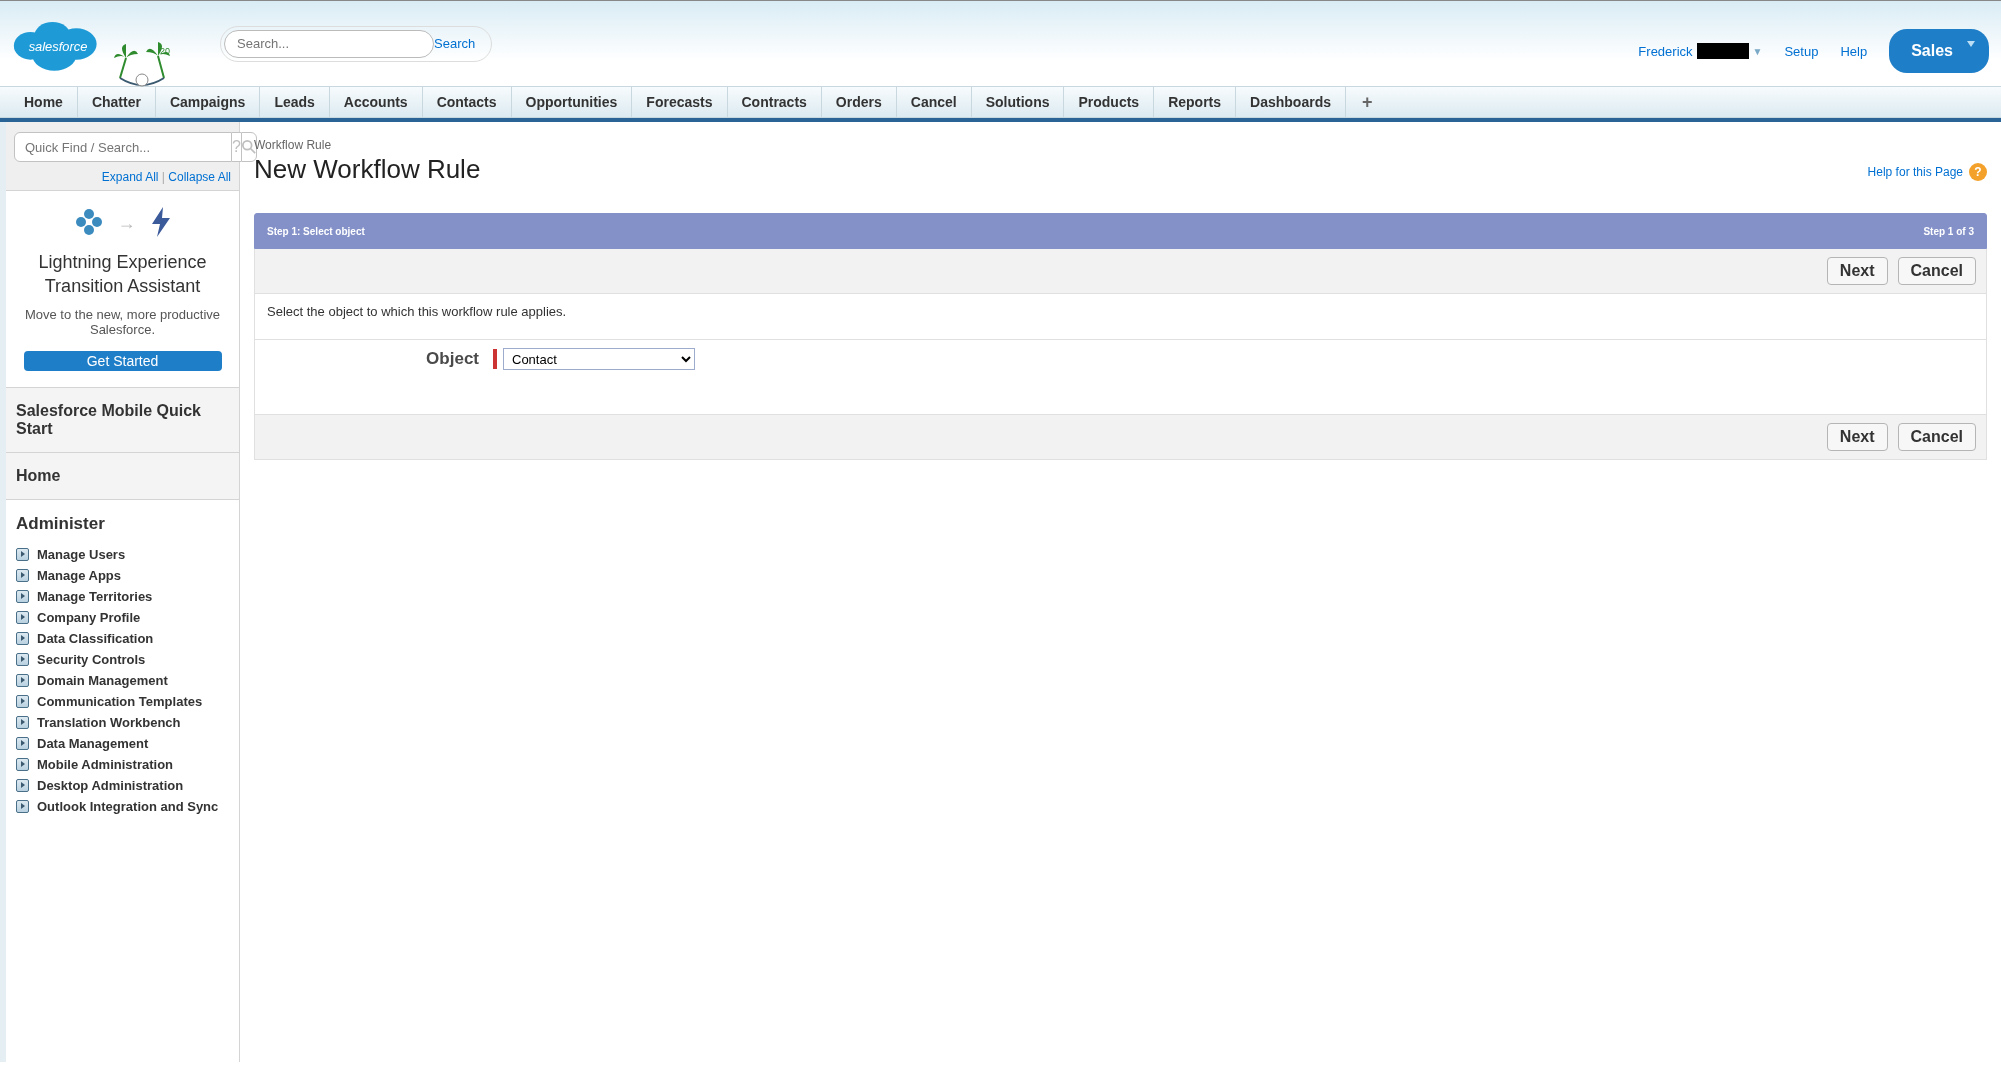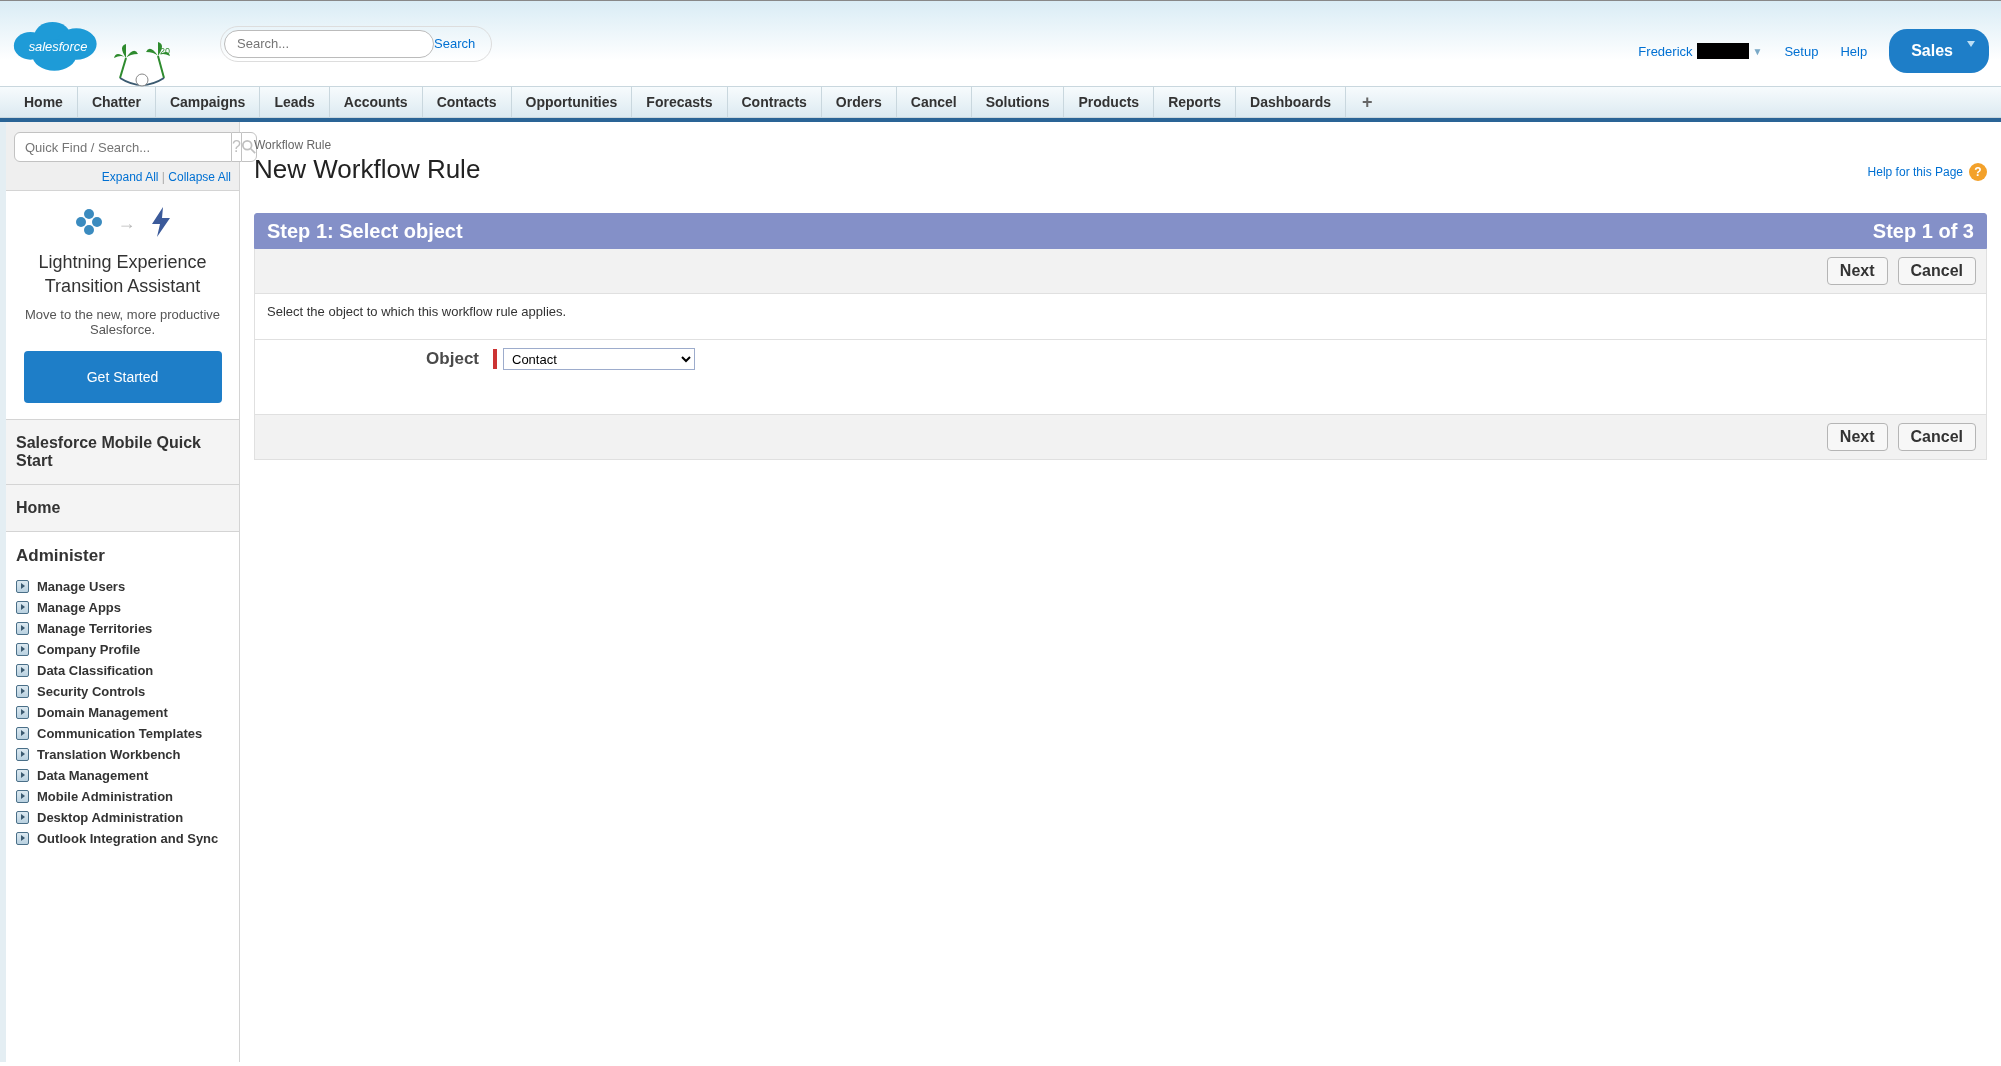--- a/index.html
+++ b/index.html
@@ -171,21 +171,21 @@
   }
   .promo-icons {
     display:flex; justify-content:center; align-items:center; gap:14px;
     margin-bottom:10px;
   }
   .promo-title { font-size:18px; color:#333; line-height:1.35; margin-bottom:8px;}
   .promo-sub { font-size:13px; color:#555; margin-bottom:14px;}
   .btn-primary {
     display:block; width: 198px; margin:0 auto;
     background:#1e7ec8; color:#fff; border:none; border-radius:4px;
-    height:52px; font-size:14px; cursor:pointer;
+    height:20px; font-size:14px; cursor:pointer;
   }
   .sb-section {
     border-bottom:1px solid #d4d4d4;
     padding:14px 10px;
     background:#f4f4f4;
   }
   .sb-section.white { background:#fff;}
   .sb-heading {
     font-size:17px; font-weight:bold; color:#333;
     cursor:pointer;
@@ -236,21 +236,21 @@
   .step-bar {
     margin-top:28px;
     background:#8490c8;
     color:#fff;
     font-weight:bold;
     height:36px;
     display:flex;align-items:center;justify-content:space-between;
     padding:8px 12px;
     border:1px solid #8490c8;
     border-radius:3px 3px 0 0;
-    font-size:20px;
+    font-size:10px;
   }
   .btn-row {
     background:#f2f2f2;
     border:1px solid #e0e0e0;
     border-top:none;
     display:flex;justify-content:flex-end;gap:10px;
     padding:8px 10px;
   }
   .sf-btn {
     background:#f7f7f7;

